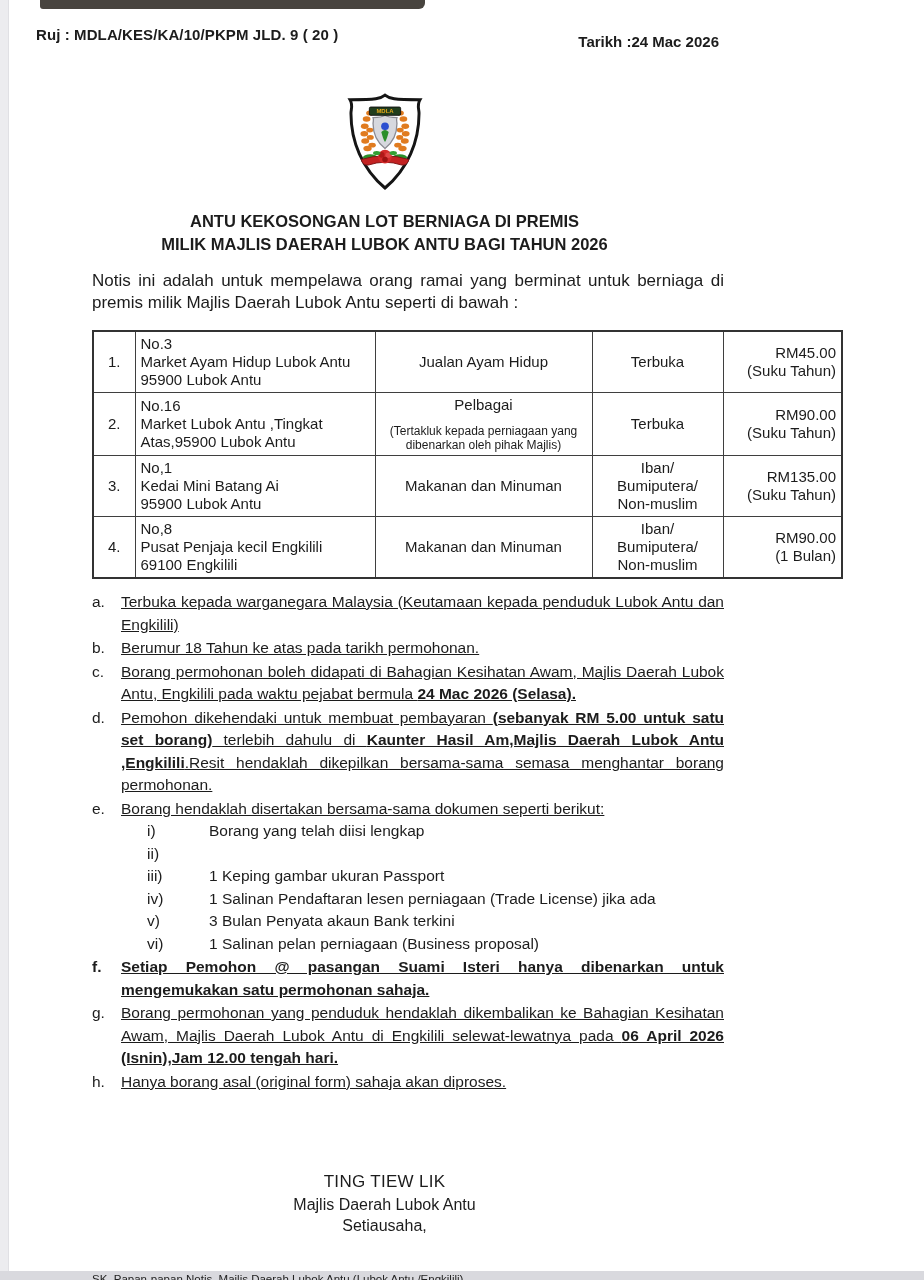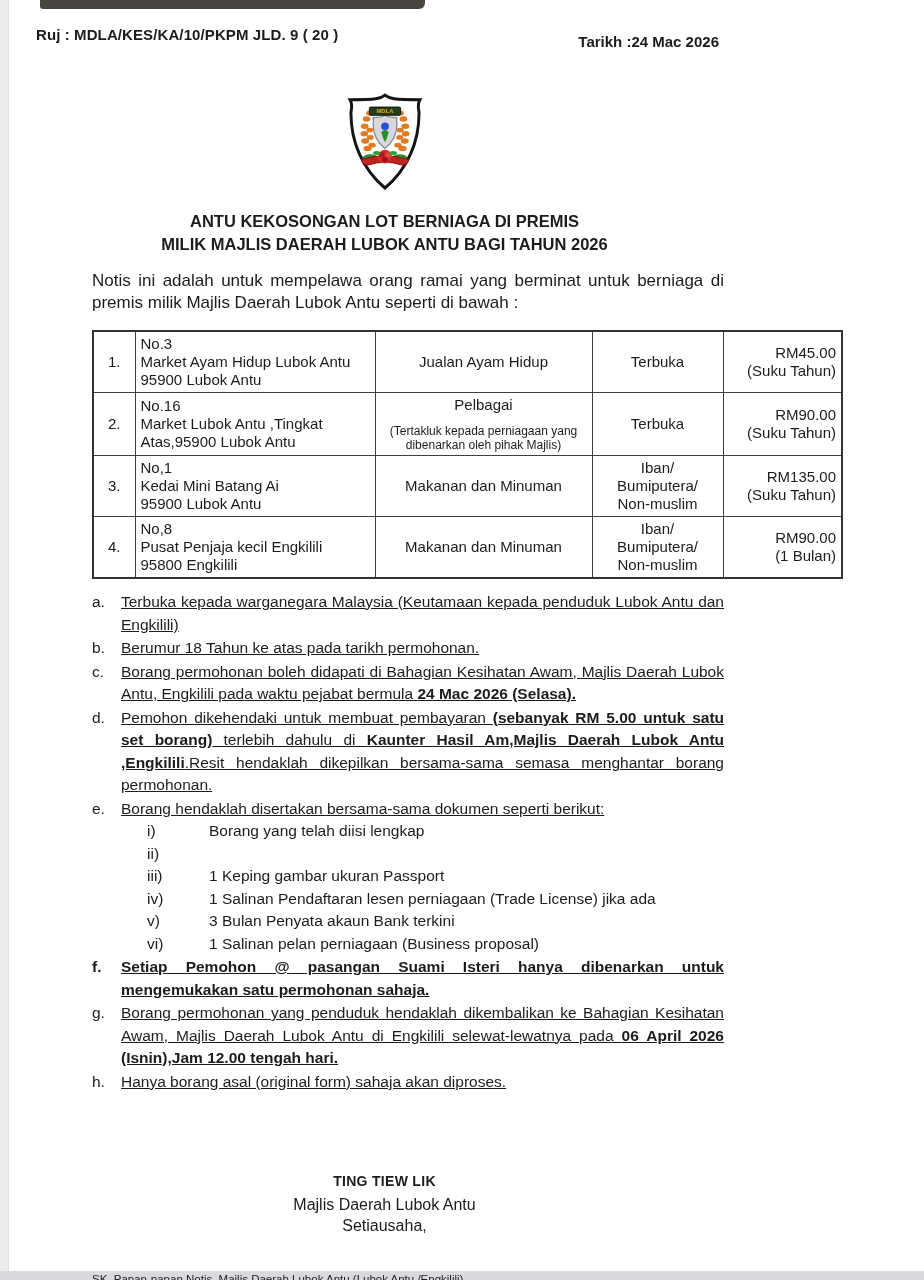--- a/index.html
+++ b/index.html
@@ -59,21 +59,21 @@
   .conds { margin: 12px 9px 0 56px; font-size: 15.5px; line-height: 22.5px; }
   .cond { display: flex; margin-top: 1px; }
   .cond-label { width: 29px; flex: 0 0 29px; }
   .cond-text { flex: 1; text-align: justify; text-decoration: underline; }
   .cond-text span.b, .cond-label.b, .cond-text.allb { font-weight: bold; }
   .docs { margin-left: 55px; }
   .doc { display: flex; }
   .doc-label { width: 62px; flex: 0 0 62px; }
 
   .signature { text-align: center; margin-top: 78px; font-size: 16px; line-height: 21px; }
-  .sig-name { font-weight: bold; font-size: 14px; letter-spacing: .3px; margin-bottom: 2px; }
+  .sig-name { font-weight: normal; font-size: 17px; letter-spacing: .3px; margin-bottom: 2px; }
 
   .footer { margin: 36px 0 0 56px; font-size: 11.5px; line-height: 14.5px; color: #222; }
 </style>
 </head>
 <body>
 
 <div class="photo-edge-left"></div>
 <div class="photo-edge-bottom"></div>
 <div class="photo-smudge-top"></div>
 
@@ -172,21 +172,21 @@
       <td class="c-kuota preline">Iban/
 Bumiputera/
 Non-muslim</td>
       <td class="c-bayar preline">RM135.00
 (Suku Tahun)</td>
     </tr>
     <tr class="body-row">
       <td class="c-bil">4.</td>
       <td class="c-alamat preline">No,8
 Pusat Penjaja kecil Engkilili
-95800 Engkilili</td>
+69100 Engkilili</td>
       <td class="c-jenis"><span>Makanan dan Minuman</span></td>
       <td class="c-kuota preline">Iban/
 Bumiputera/
 Non-muslim</td>
       <td class="c-bayar preline">RM90.00
 (1 Bulan)</td>
     </tr>
   </tbody>
     </table>
 

